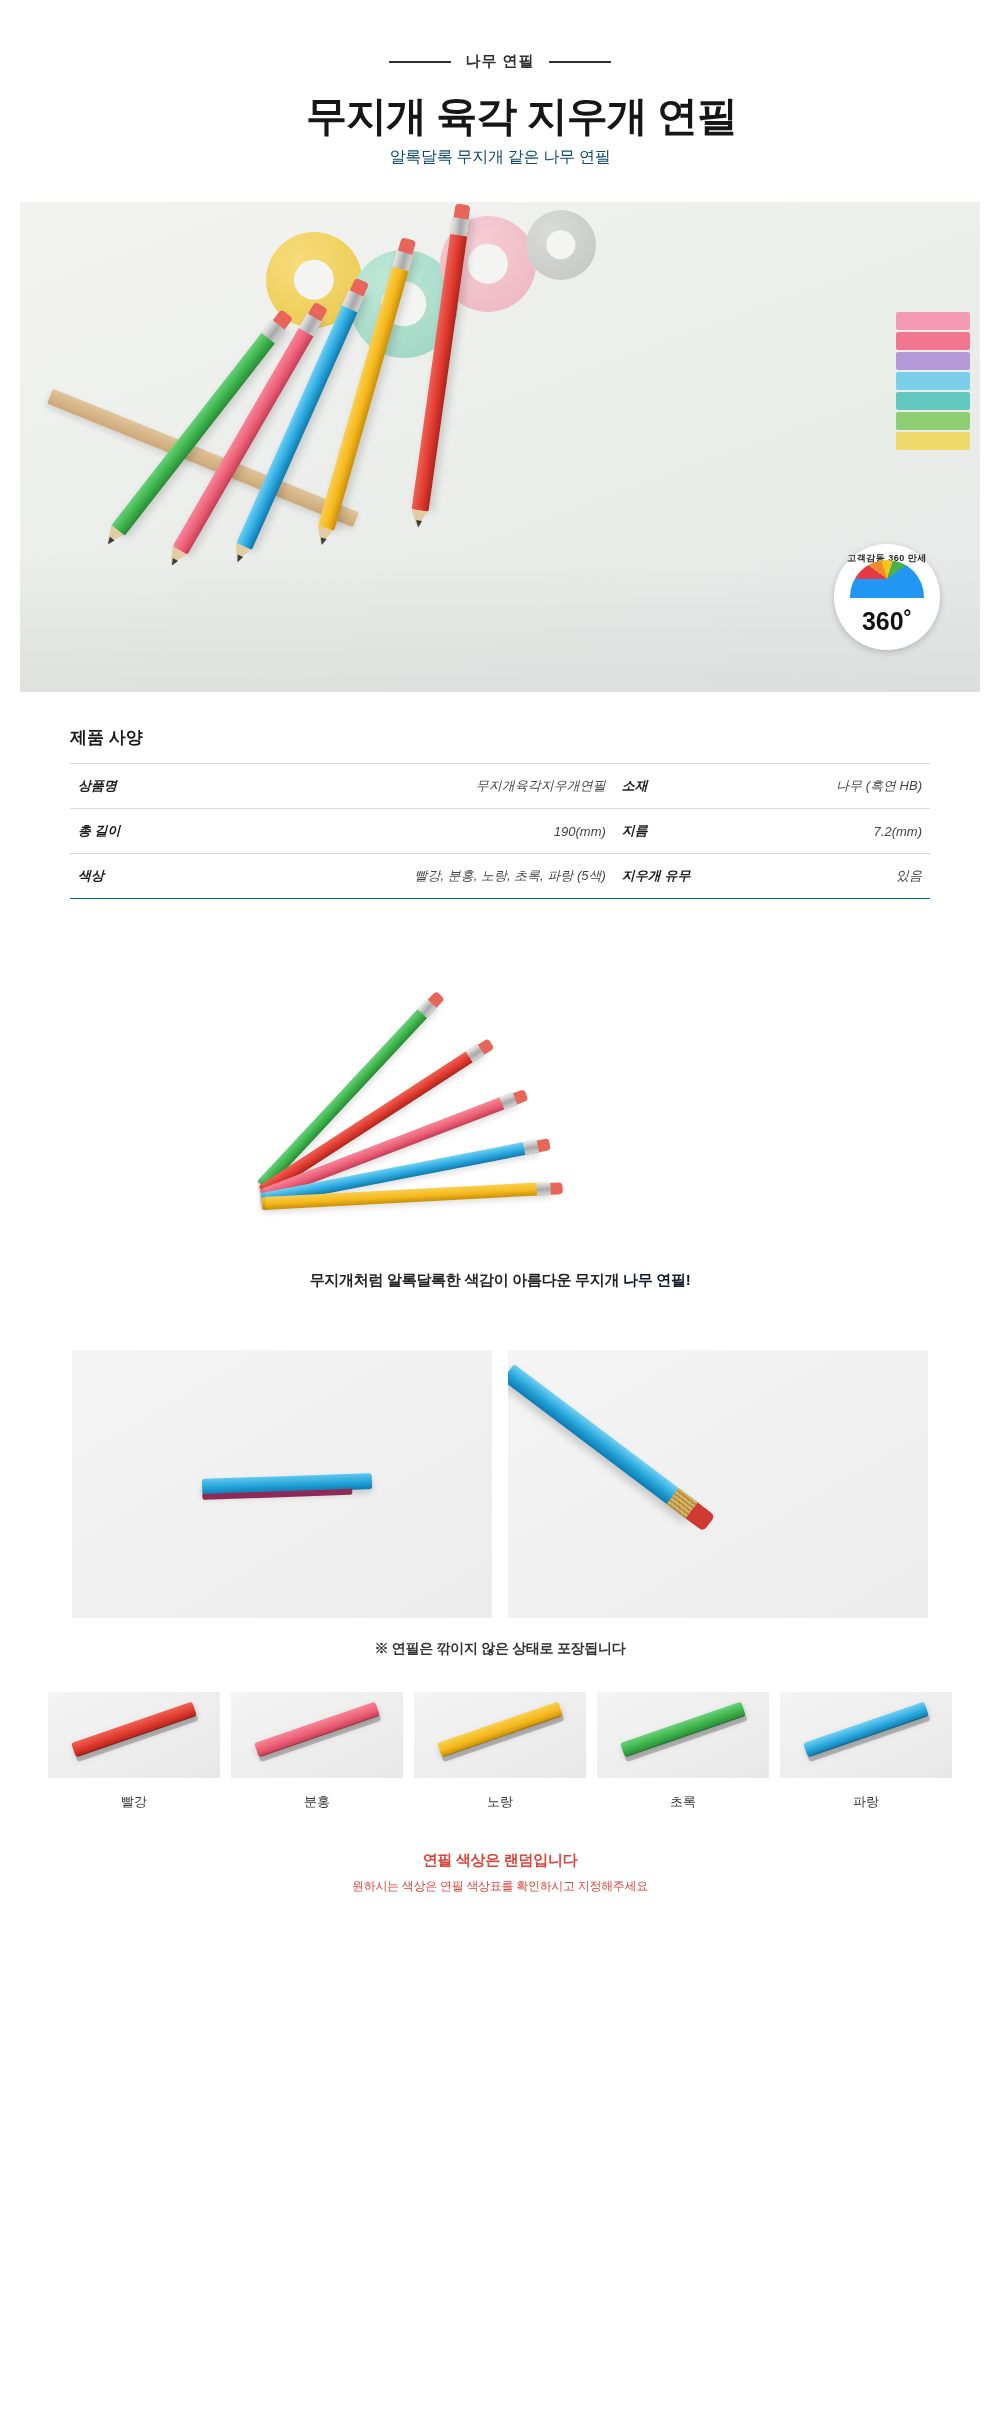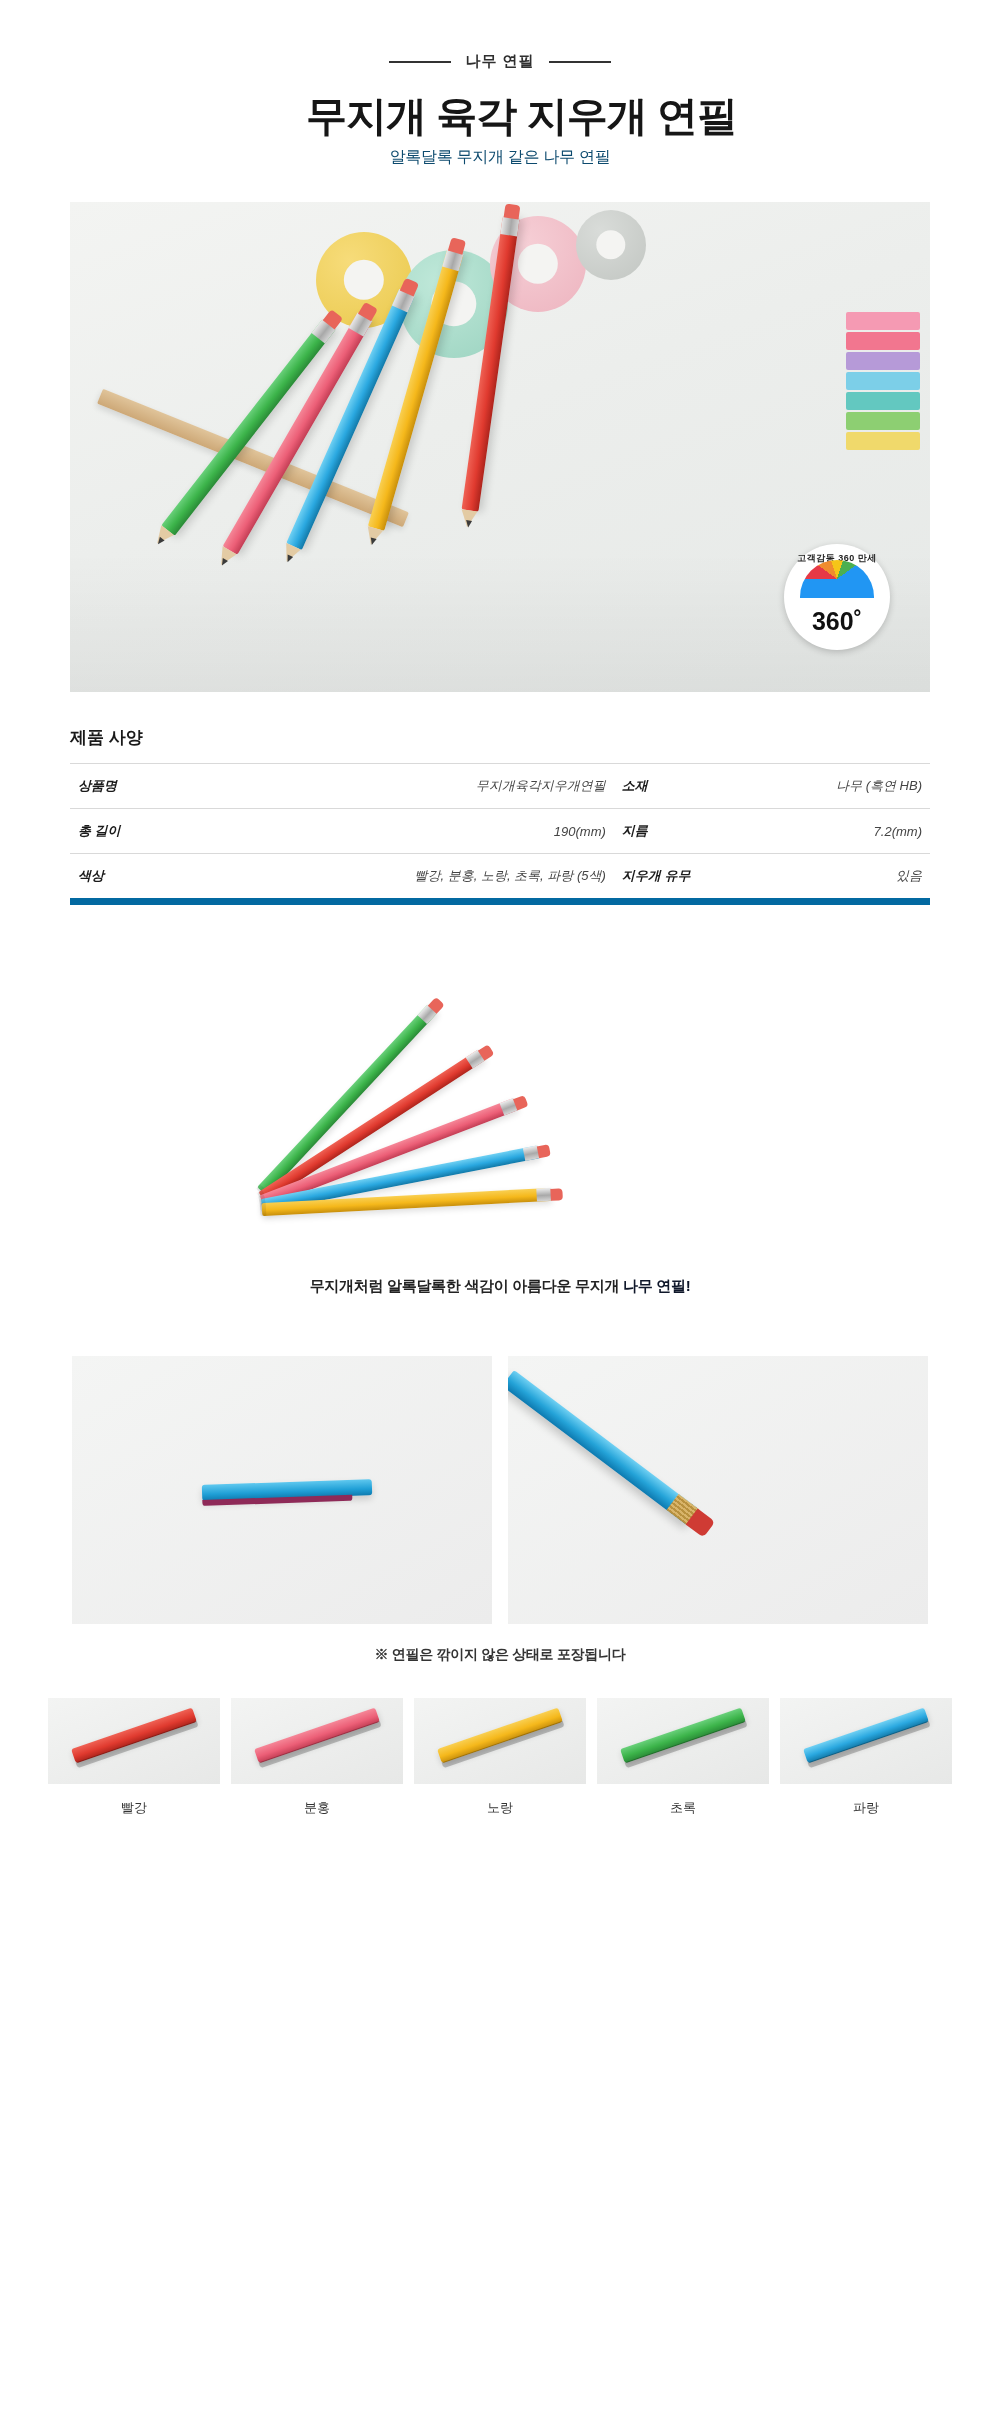--- a/index.html
+++ b/index.html
@@ -54,21 +54,21 @@
   .sub-title {
     margin-top: 3px;
     font-size: 16px;
     color: #0c4a6e;
     letter-spacing: -0.3px;
   }
 
   
   .hero {
     position: relative;
-    width: 860px;
+    width: 960px;
     height: 490px;
     margin: 34px auto 0;
     background: linear-gradient(160deg,#f3f4f2 0%,#eceeec 45%,#e6e9e7 100%);
     overflow: hidden;
     padding-left: 19px;
   }
   .hero .desk-shadow {
     position: absolute;
     left: 0; right: 0; bottom: 0;
     height: 140px;
@@ -201,21 +201,21 @@
   table.spec-table {
     width: 100%;
     border-collapse: collapse;
     font-size: 13px;
     color: #333;
   }
   table.spec-table tr {
     border-top: 1px solid #d9d9d9;
   }
   table.spec-table tr:last-child {
-    border-bottom: 7px solid #0369a1;
+    border-bottom: 1px solid #0369a1;
   }
   table.spec-table td {
     padding: 13px 8px;
     vertical-align: middle;
     font-style: italic;
   }
   td.k {
     font-weight: bold;
     color: #1a1a1a;
     width: 96px;
@@ -594,14 +594,18 @@
     <div class="sw">
       <div class="thumb">
         <div class="stick" style="background:linear-gradient(to bottom,#6fd0f3,#2aa8e0 55%,#1279a8);">
           <span class="under"></span>
         </div>
       </div>
       <div class="label">파랑</div>
     </div>
   </div>
 
+  <div class="notice">
+    <div class="line1">연필 색상은 랜덤입니다</div>
+    <div class="line2">원하시는 색상은 연필 색상표를 확인하시고 지정해주세요</div>
+  </div>
 
 </div>
 
 </body></html>

